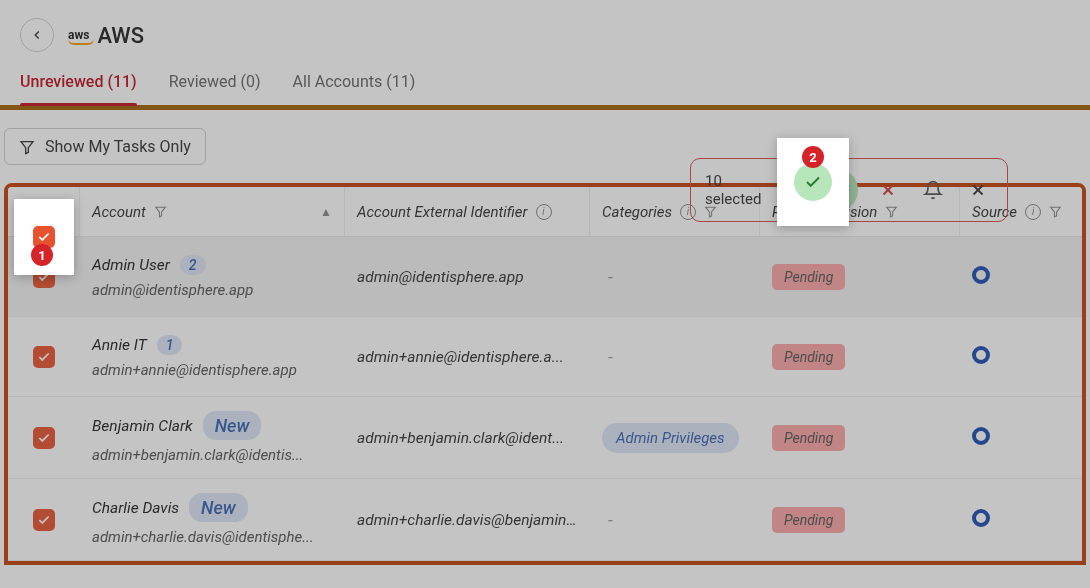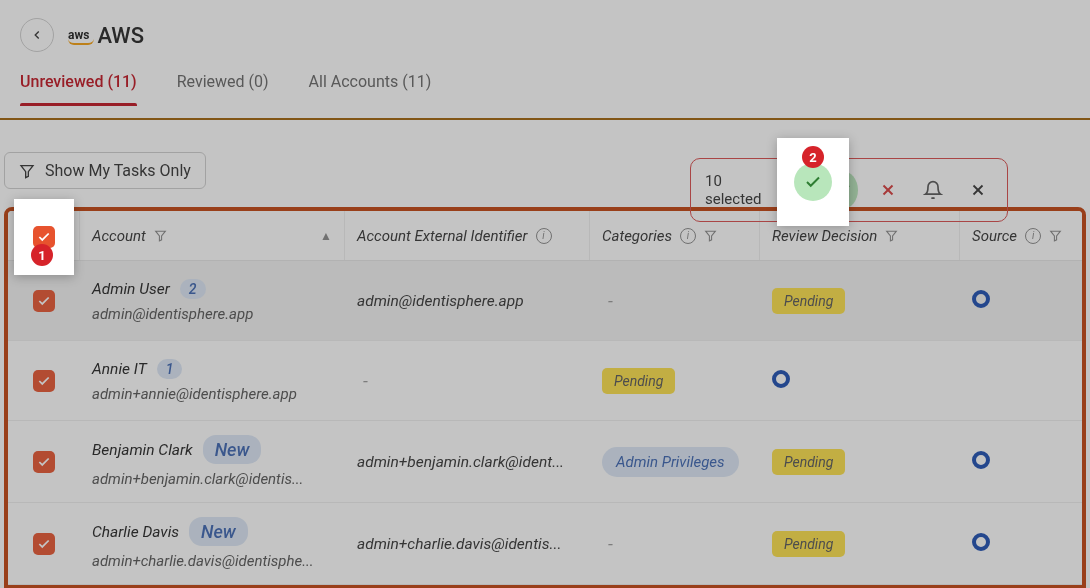--- a/index.html
+++ b/index.html
@@ -51,23 +51,23 @@
     border-bottom: 2px solid #f59e0b;
     border-radius: 0 0 18px 18px;
     position: absolute;
     left:0; top:10px;
   }
   .aws-logo .txt { font-size: 22px; font-weight: 500; color:#222; }
 
   
   .tabs {
     display: flex;
-    gap: 40px;
-    padding: 10px 20px 13px 20px;
-    border-bottom: 2px solid #a16207;
+    gap: 32px;
+    padding: 10px 20px 0 20px;
+    border-bottom: 5px solid #a16207;
   }
   .tab {
     padding-bottom: 14px;
     font-size: 16px;
     color: #666;
     cursor: pointer;
     position: relative;
   }
   .tab.active {
     color: #c1121f;
@@ -85,21 +85,20 @@
     padding: 18px 4px 18px 4px;
     display:flex; justify-content: space-between; align-items: center;
   }
   .show-tasks {
     display:flex; align-items:center; gap:10px;
     border:1px solid #cfcfcf; border-radius:6px;
     padding:8px 14px;
     font-size:16px; color:#333;
     background:#fff;
     cursor:pointer;
-    margin-top:14px;
   }
 
   
   .selection-bar {
     position: absolute;
     top: 158px;
     left: 690px;
     width: 318px;
     height: 64px;
     border: 1px solid #d94a4a;
@@ -207,21 +206,21 @@
   }
   .cat-dash {
     color:#999; font-size:18px; padding-left:6px;
   }
   .cat-chip {
     background:#dbe6f5; color:#3a63b0;
     font-size:15px; padding:6px 14px; border-radius:16px;
     display:inline-block;
   }
   .pending {
-    background:#fde047; color:#555;
+    background:#fca5a5; color:#555;
     font-size:14px; padding:5px 12px; border-radius:5px;
     display:inline-block;
   }
   .src-ring {
     width:18px; height:18px; border-radius:50%;
     border:4.5px solid #1b4db1;
     display:inline-block;
   }
 
   
@@ -363,20 +362,23 @@
           </svg>
         </div>
       </div>
     <div class="td">
       <div class="acct-name-row">
         <span class="acct-name">Annie IT</span>
         <span class="count-badge">1</span>
       </div>
       <div class="acct-email">admin+annie@identisphere.app</div>
     </div>
+    <div class="td">
+        <div class="ext-id">admin+annie@identisphere.a...</div>
+      </div>
     <div class="td"><span class="cat-dash">-</span></div>
     <div class="td"><span class="pending">Pending</span></div>
     <div class="td"><span class="src-ring"></span></div>
   </div>
 
   <div class="trow">
     <div class="td td-check">
         <div class="checkbox">
           <svg width="14" height="14" viewBox="0 0 24 24" fill="none" stroke-width="3">
             <polyline points="20 6 9 17 4 12"></polyline>
@@ -407,21 +409,21 @@
         </div>
       </div>
     <div class="td">
       <div class="acct-name-row">
         <span class="acct-name">Charlie Davis</span>
         <span class="new-badge">New</span>
       </div>
       <div class="acct-email">admin+charlie.davis@identisphe...</div>
     </div>
     <div class="td">
-        <div class="ext-id">admin+charlie.davis@identis...</div>
+        <div class="ext-id">admin+charlie.davis@benjamin...</div>
       </div>
     <div class="td"><span class="cat-dash">-</span></div>
     <div class="td"><span class="pending">Pending</span></div>
     <div class="td"><span class="src-ring"></span></div>
   </div>
 </div>
 
 <div class="dim-overlay"></div>
 
 <div class="spot spot1">

